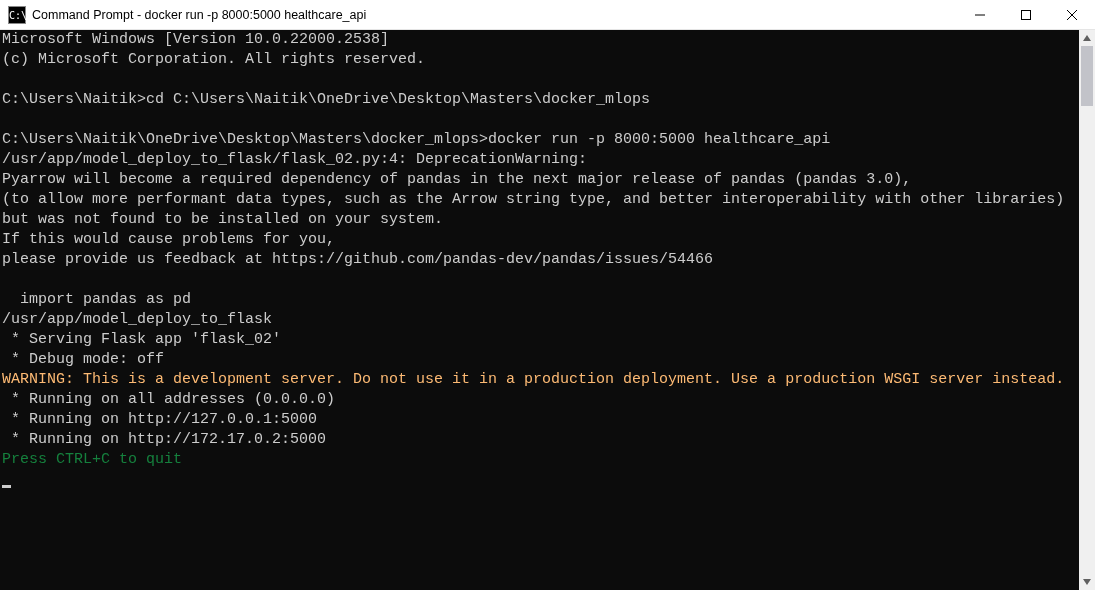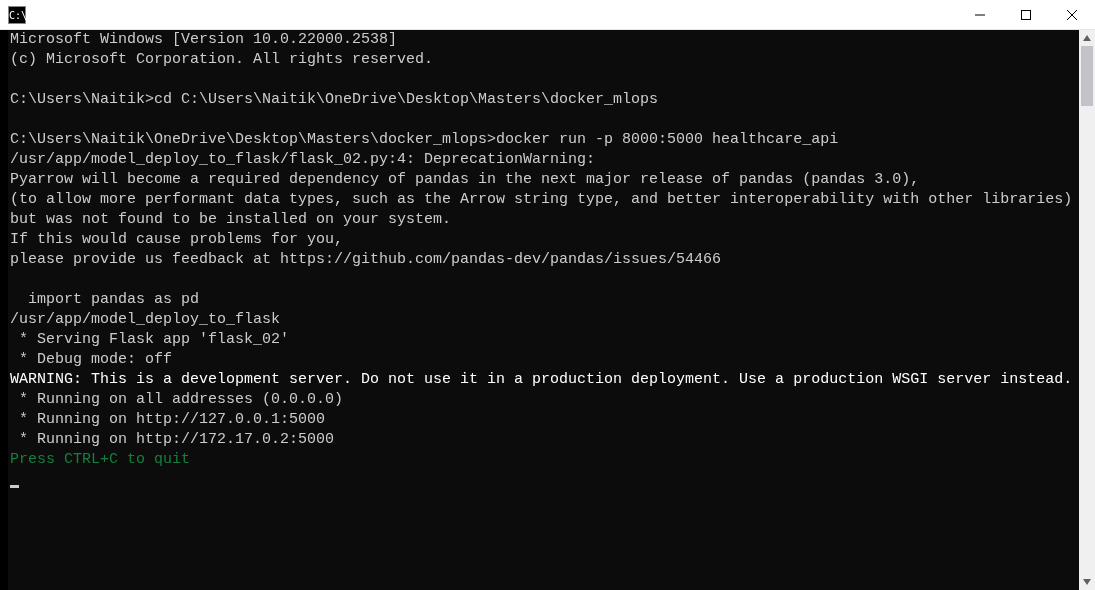--- a/index.html
+++ b/index.html
@@ -6,41 +6,42 @@
   html, body { width: 1095px; height: 590px; overflow: hidden; font-family: "Segoe UI", Tahoma, sans-serif; background: #000; }
   .window { width: 1095px; height: 590px; display: flex; flex-direction: column; background: #fff; }
   .titlebar { height: 30px; background: #fff; display: flex; align-items: center; border-bottom: 1px solid #e5e5e5; user-select: none; }
   .titlebar .icon-box { width: 18px; height: 18px; margin: 0 6px 0 8px; background: #000; color: #fff; font: 10px/14px Consolas, monospace; text-align: center; padding-top:2px; border:1px solid #888; }
   .titlebar .title { flex: 0 1 auto; font-size: 12.5px; color: #000; white-space: nowrap; }
   .titlebar .spacer { flex: 1; }
   .titlebar .win-btn { width: 46px; height: 30px; display: flex; align-items: center; justify-content: center; font-size: 12px; color: #000; }
   .win-btn svg { width: 10px; height: 10px; stroke: #000; stroke-width: 1; fill: none; }
 
   .term-wrap { flex: 1; display: flex; background: #000; }
-  .terminal { flex: 1; background: #0c0c0c; color: #cccccc; font: 15px/20px Consolas, "Courier New", monospace; padding: 0 0 16px 2px; white-space: pre-wrap; word-break: break-all; overflow: hidden; margin-left: 8px; }
+  .terminal { flex: 1; background: #0c0c0c; color: #cccccc; font: 15px/20px Consolas, "Courier New", monospace; padding: 0 0 16px 2px; white-space: pre-wrap; word-break: break-all; overflow: hidden; }
   .terminal .line { min-height: 20px; }
-  .terminal .red { color: #ffffff; }
+  .terminal .red { color: #fdba74; }
   .terminal .yellow { color: #15803d; }
   .cursor { display: inline-block; width: 9px; height: 3px; background: #ccc; vertical-align: bottom; margin-bottom: 2px; animation: blink 1s steps(1) infinite; }
   @keyframes blink { 50% { opacity: 0; } }
 
   .scrollbar { width: 16px; background: #f0f0f0; position: relative; }
   .scrollbar .thumb { position: absolute; left: 2px; right: 2px; top: 16px; height: 60px; background: #c2c3c9; border-radius: 0; }
   .scrollbar .arrow { position: absolute; left: 0; right: 0; height: 16px; display: flex; align-items: center; justify-content: center; }
   .scrollbar .arrow.up { top: 0; }
   .scrollbar .arrow.down { bottom: 0; }
   .scrollbar .arrow svg { width:8px; height:8px; fill:#606060; }
 </style>
 </head>
 <body>
 
 <div class="window">
 
   <div class="titlebar">
     <div class="icon-box">C:\</div>
+    <div class="title">Command Prompt - docker  run -p 8000:5000 healthcare_api</div>
     <div class="spacer"></div>
     <div class="win-btn">
       <svg viewBox="0 0 10 10">
           <line x1="0" y1="5" x2="10" y2="5"></line>
         </svg>
     </div>
     <div class="win-btn">
       <svg viewBox="0 0 10 10">
           <rect x="0.5" y="0.5" width="9" height="9"></rect>
         </svg>

